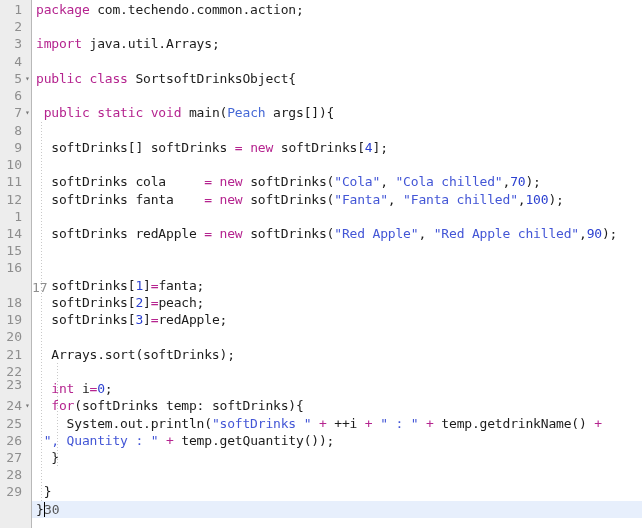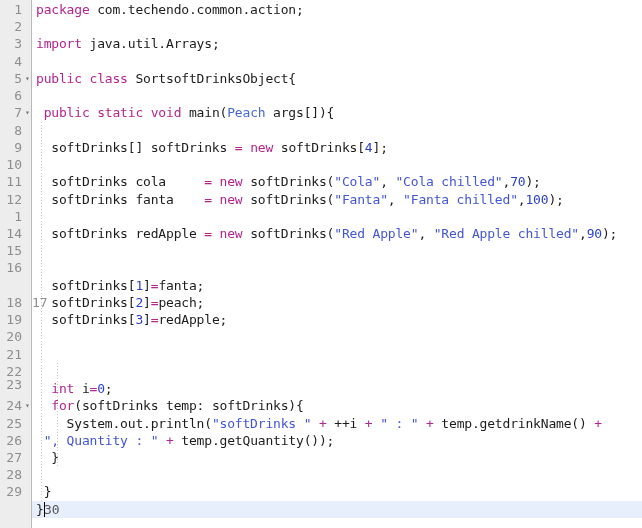--- a/index.html
+++ b/index.html
@@ -130,21 +130,21 @@
       <div class="fold" style="top: 104.38px;">▾</div>
       <div class="gnum" style="top: 121.61px;">8</div>
       <div class="gnum" style="top: 138.84px;">9</div>
       <div class="gnum" style="top: 156.07px;">10</div>
       <div class="gnum" style="top: 173.3px;">11</div>
       <div class="gnum" style="top: 190.53px;">12</div>
       <div class="gnum" style="top: 207.76px;">1</div>
       <div class="gnum" style="top: 224.99px;">14</div>
       <div class="gnum" style="top: 242.22px;">15</div>
       <div class="gnum" style="top: 259.45px;">16</div>
-      <div class="gnum" style="top: 294px; padding-left: 32px;">17</div>
+      <div class="gnum" style="top: 279px; padding-left: 32px;">17</div>
       <div class="gnum" style="top: 293.91px;">18</div>
       <div class="gnum" style="top: 311.14px;">19</div>
       <div class="gnum" style="top: 328.37px;">20</div>
       <div class="gnum" style="top: 345.6px;">21</div>
       <div class="gnum" style="top: 362.83px;">22</div>
       <div class="gnum" style="top: 376px;">23</div>
       <div class="gnum" style="top: 397.29px;">24</div>
       <div class="fold" style="top: 397.29px;">▾</div>
       <div class="gnum" style="top: 414.52px;">25</div>
       <div class="gnum" style="top: 431.75px;">26</div>
@@ -169,20 +169,21 @@
       <div class="line" style="top: 138.84px;"><span class="pl">  softDrinks[] softDrinks </span><span class="op">=</span><span class="pl"> </span><span class="kw">new</span><span class="pl"> softDrinks[</span><span class="num">4</span><span class="pl">];</span></div>
       <div class="line" style="top: 156.07px;"><span class="pl"></span></div>
       <div class="line" style="top: 173.3px;"><span class="pl">  softDrinks cola     </span><span class="op">=</span><span class="pl"> </span><span class="kw">new</span><span class="pl"> softDrinks(</span><span class="str">"Cola"</span><span class="pl">, </span><span class="str">"Cola chilled"</span><span class="pl">,</span><span class="num">70</span><span class="pl">);</span></div>
       <div class="line" style="top: 190.53px;"><span class="pl">  softDrinks fanta    </span><span class="op">=</span><span class="pl"> </span><span class="kw">new</span><span class="pl"> softDrinks(</span><span class="str">"Fanta"</span><span class="pl">, </span><span class="str">"Fanta chilled"</span><span class="pl">,</span><span class="num">100</span><span class="pl">);</span></div>
       <div class="line" style="top: 224.99px;"><span class="pl">  softDrinks redApple </span><span class="op">=</span><span class="pl"> </span><span class="kw">new</span><span class="pl"> softDrinks(</span><span class="str">"Red Apple"</span><span class="pl">, </span><span class="str">"Red Apple chilled"</span><span class="pl">,</span><span class="num">90</span><span class="pl">);</span></div>
       <div class="line" style="top: 242.22px;"><span class="pl"></span></div>
       <div class="line" style="top: 276.68px;"><span class="pl">  softDrinks[</span><span class="num">1</span><span class="pl">]</span><span class="op">=</span><span class="pl">fanta;</span></div>
       <div class="line" style="top: 293.91px;"><span class="pl">  softDrinks[</span><span class="num">2</span><span class="pl">]</span><span class="op">=</span><span class="pl">peach;</span></div>
       <div class="line" style="top: 311.14px;"><span class="pl">  softDrinks[</span><span class="num">3</span><span class="pl">]</span><span class="op">=</span><span class="pl">redApple;</span></div>
       <div class="line" style="top: 328.37px;"><span class="pl"></span></div>
+      <div class="line" style="top: 345.6px;"><span class="pl">  Arrays.sort(softDrinks);</span></div>
       <div class="line" style="top: 362.83px;"><span class="pl"></span></div>
       <div class="line" style="top: 380.06px;"><span class="pl">  </span><span class="kw">int</span><span class="pl"> i</span><span class="op">=</span><span class="num">0</span><span class="pl">;</span></div>
       <div class="line" style="top: 397.29px;"><span class="pl">  </span><span class="kw">for</span><span class="pl">(softDrinks temp: softDrinks){</span></div>
       <div class="line" style="top: 414.52px;"><span class="pl">    System.out.println(</span><span class="str">"softDrinks "</span><span class="op"> + </span><span class="pl">++i</span><span class="op"> + </span><span class="str">" : "</span><span class="op"> + </span><span class="pl">temp.getdrinkName()</span><span class="op"> +</span></div>
       <div class="line" style="top: 431.75px;"><span class="pl"> </span><span class="str">", Quantity : "</span><span class="op"> + </span><span class="pl">temp.getQuantity());</span></div>
       <div class="line" style="top: 448.98px;"><span class="pl">  }</span></div>
       <div class="line" style="top: 466.21px;"><span class="pl"></span></div>
       <div class="line" style="top: 483.44px;"><span class="pl"> }</span></div>
       <div class="line" style="top: 500.67px;"><span class="pl">}</span></div>
     </div>

